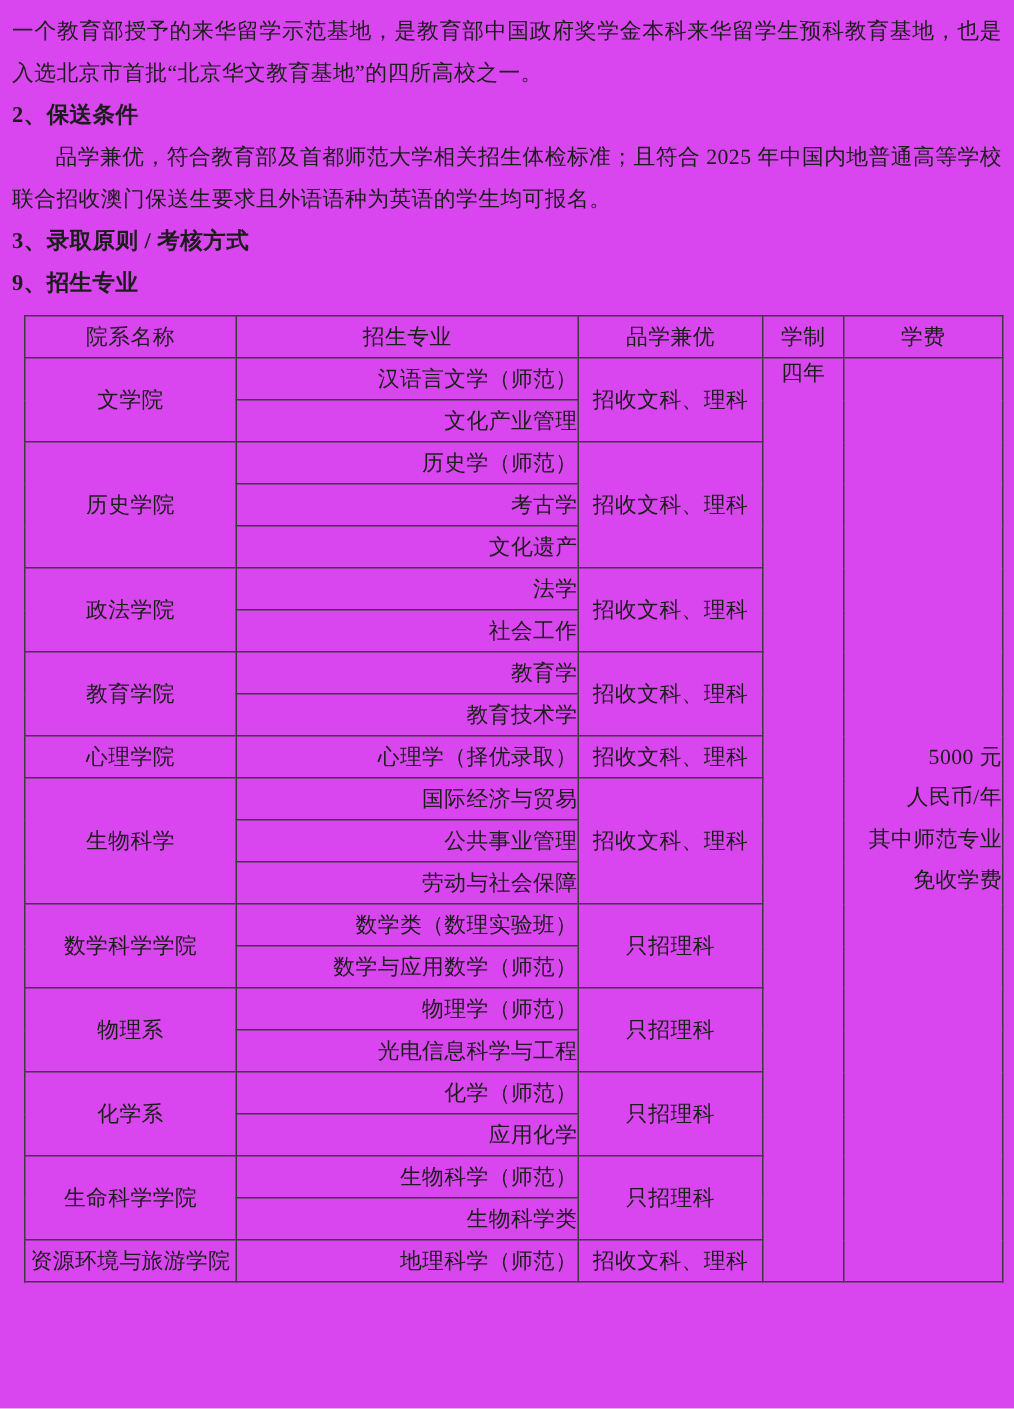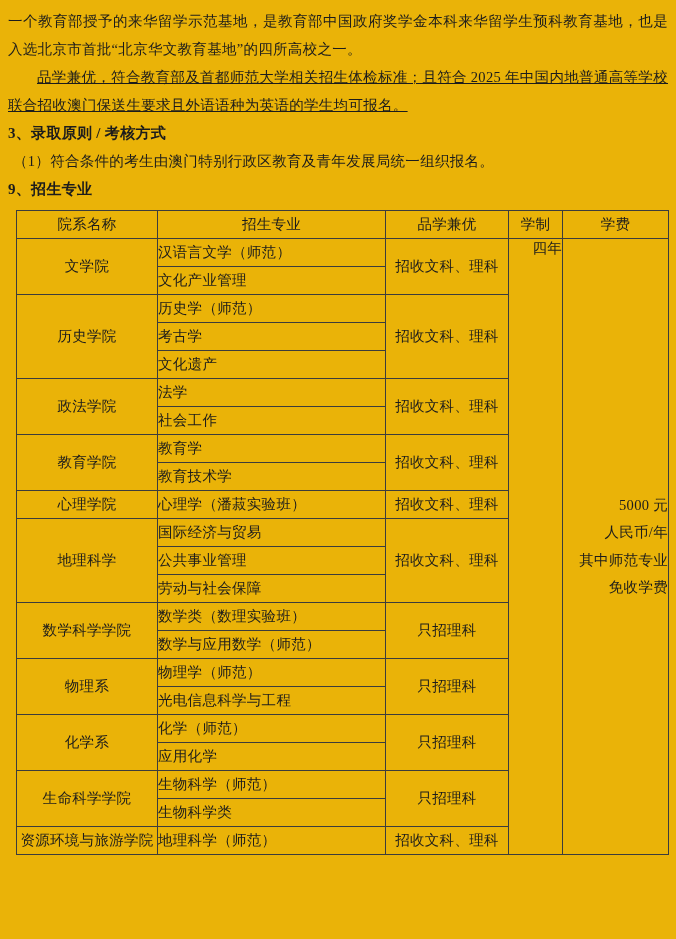--- a/index.html
+++ b/index.html
@@ -4,21 +4,21 @@
 <style>
   html, body {
     margin: 0;
     padding: 0;
     background: #ffffff;
   }
   .page {
     position: relative;
     width: 676px;
     height: 939px;
-    background: #eab308;
+    background: #d946ef;
     color: #1c1c1c;
     font-family: "Liberation Serif", "DejaVu Serif", serif;
     box-sizing: border-box;
     padding: 7px 8px 0 8px;
     overflow: hidden;
   }
   .body-text {
     font-size: 14.5px;
     line-height: 28px;
     margin: 0;
@@ -27,21 +27,20 @@
   }
   .doc-heading {
     font-size: 15px;
     line-height: 28px;
     margin: 0;
     font-weight: bold;
     letter-spacing: 0.3px;
   }
   .indent-2 {
     text-indent: 2em;
-    text-decoration: underline;
   }
   .list-item {
     padding-left: 5px;
   }
   table.admissions {
     border-collapse: collapse;
     table-layout: fixed;
     width: 652px;
     margin-left: 8px;
     margin-top: 7px;
@@ -58,26 +57,26 @@
     white-space: nowrap;
   }
   table.admissions th {
     text-align: center;
   }
   td.dept-cell,
   td.category-cell {
     text-align: center;
   }
   td.major-cell {
-    text-align: left;
+    text-align: right;
     padding-left: 10px;
   }
   td.duration-cell {
     vertical-align: top;
-    text-align: right;
+    text-align: center;
     padding-top: 4px;
   }
   td.tuition-cell {
     vertical-align: middle;
     text-align: right;
   }
   td.tuition-cell div {
     line-height: 27.5px;
   }
   col.c1 { width: 141px; }
@@ -86,26 +85,26 @@
   col.c4 { width: 54px;  }
   col.c5 { width: 106px; }
 </style>
 </head>
 <body>
 
 <div class="page">
 
   <p class="body-text">一个教育部授予的来华留学示范基地，是教育部中国政府奖学金本科来华留学生预科教育基地，也是入选北京市首批“北京华文教育基地”的四所高校之一。</p>
 
+  <h3 class="doc-heading">2、保送条件</h3>
 
   <p class="body-text indent-2">品学兼优，符合教育部及首都师范大学相关招生体检标准；且符合 2025 年中国内地普通高等学校联合招收澳门保送生要求且外语语种为英语的学生均可报名。</p>
 
   <h3 class="doc-heading">3、录取原则 / 考核方式</h3>
 
-  <p class="body-text list-item">（1）符合条件的考生由澳门特别行政区教育及青年发展局统一组织报名。</p>
 
   <h3 class="doc-heading">9、招生专业</h3>
 
   <table class="admissions" id="admissions-table">
     <colgroup>
       <col class="c1">
         <col class="c2">
         <col class="c3">
         <col class="c4">
         <col class="c5">
@@ -157,25 +156,25 @@
         <tr>
           <td class="dept-cell" rowspan="2">教育学院</td>
           <td class="major-cell">教育学</td>
           <td class="category-cell" rowspan="2">招收文科、理科</td>
         </tr>
         <tr>
           <td class="major-cell">教育技术学</td>
         </tr>
         <tr>
           <td class="dept-cell" rowspan="1">心理学院</td>
-          <td class="major-cell">心理学（潘菽实验班）</td>
+          <td class="major-cell">心理学（择优录取）</td>
           <td class="category-cell" rowspan="1">招收文科、理科</td>
         </tr>
         <tr>
-          <td class="dept-cell" rowspan="3">地理科学</td>
+          <td class="dept-cell" rowspan="3">生物科学</td>
           <td class="major-cell">国际经济与贸易</td>
           <td class="category-cell" rowspan="3">招收文科、理科</td>
         </tr>
         <tr>
           <td class="major-cell">公共事业管理</td>
         </tr>
         <tr>
           <td class="major-cell">劳动与社会保障</td>
         </tr>
         <tr>

